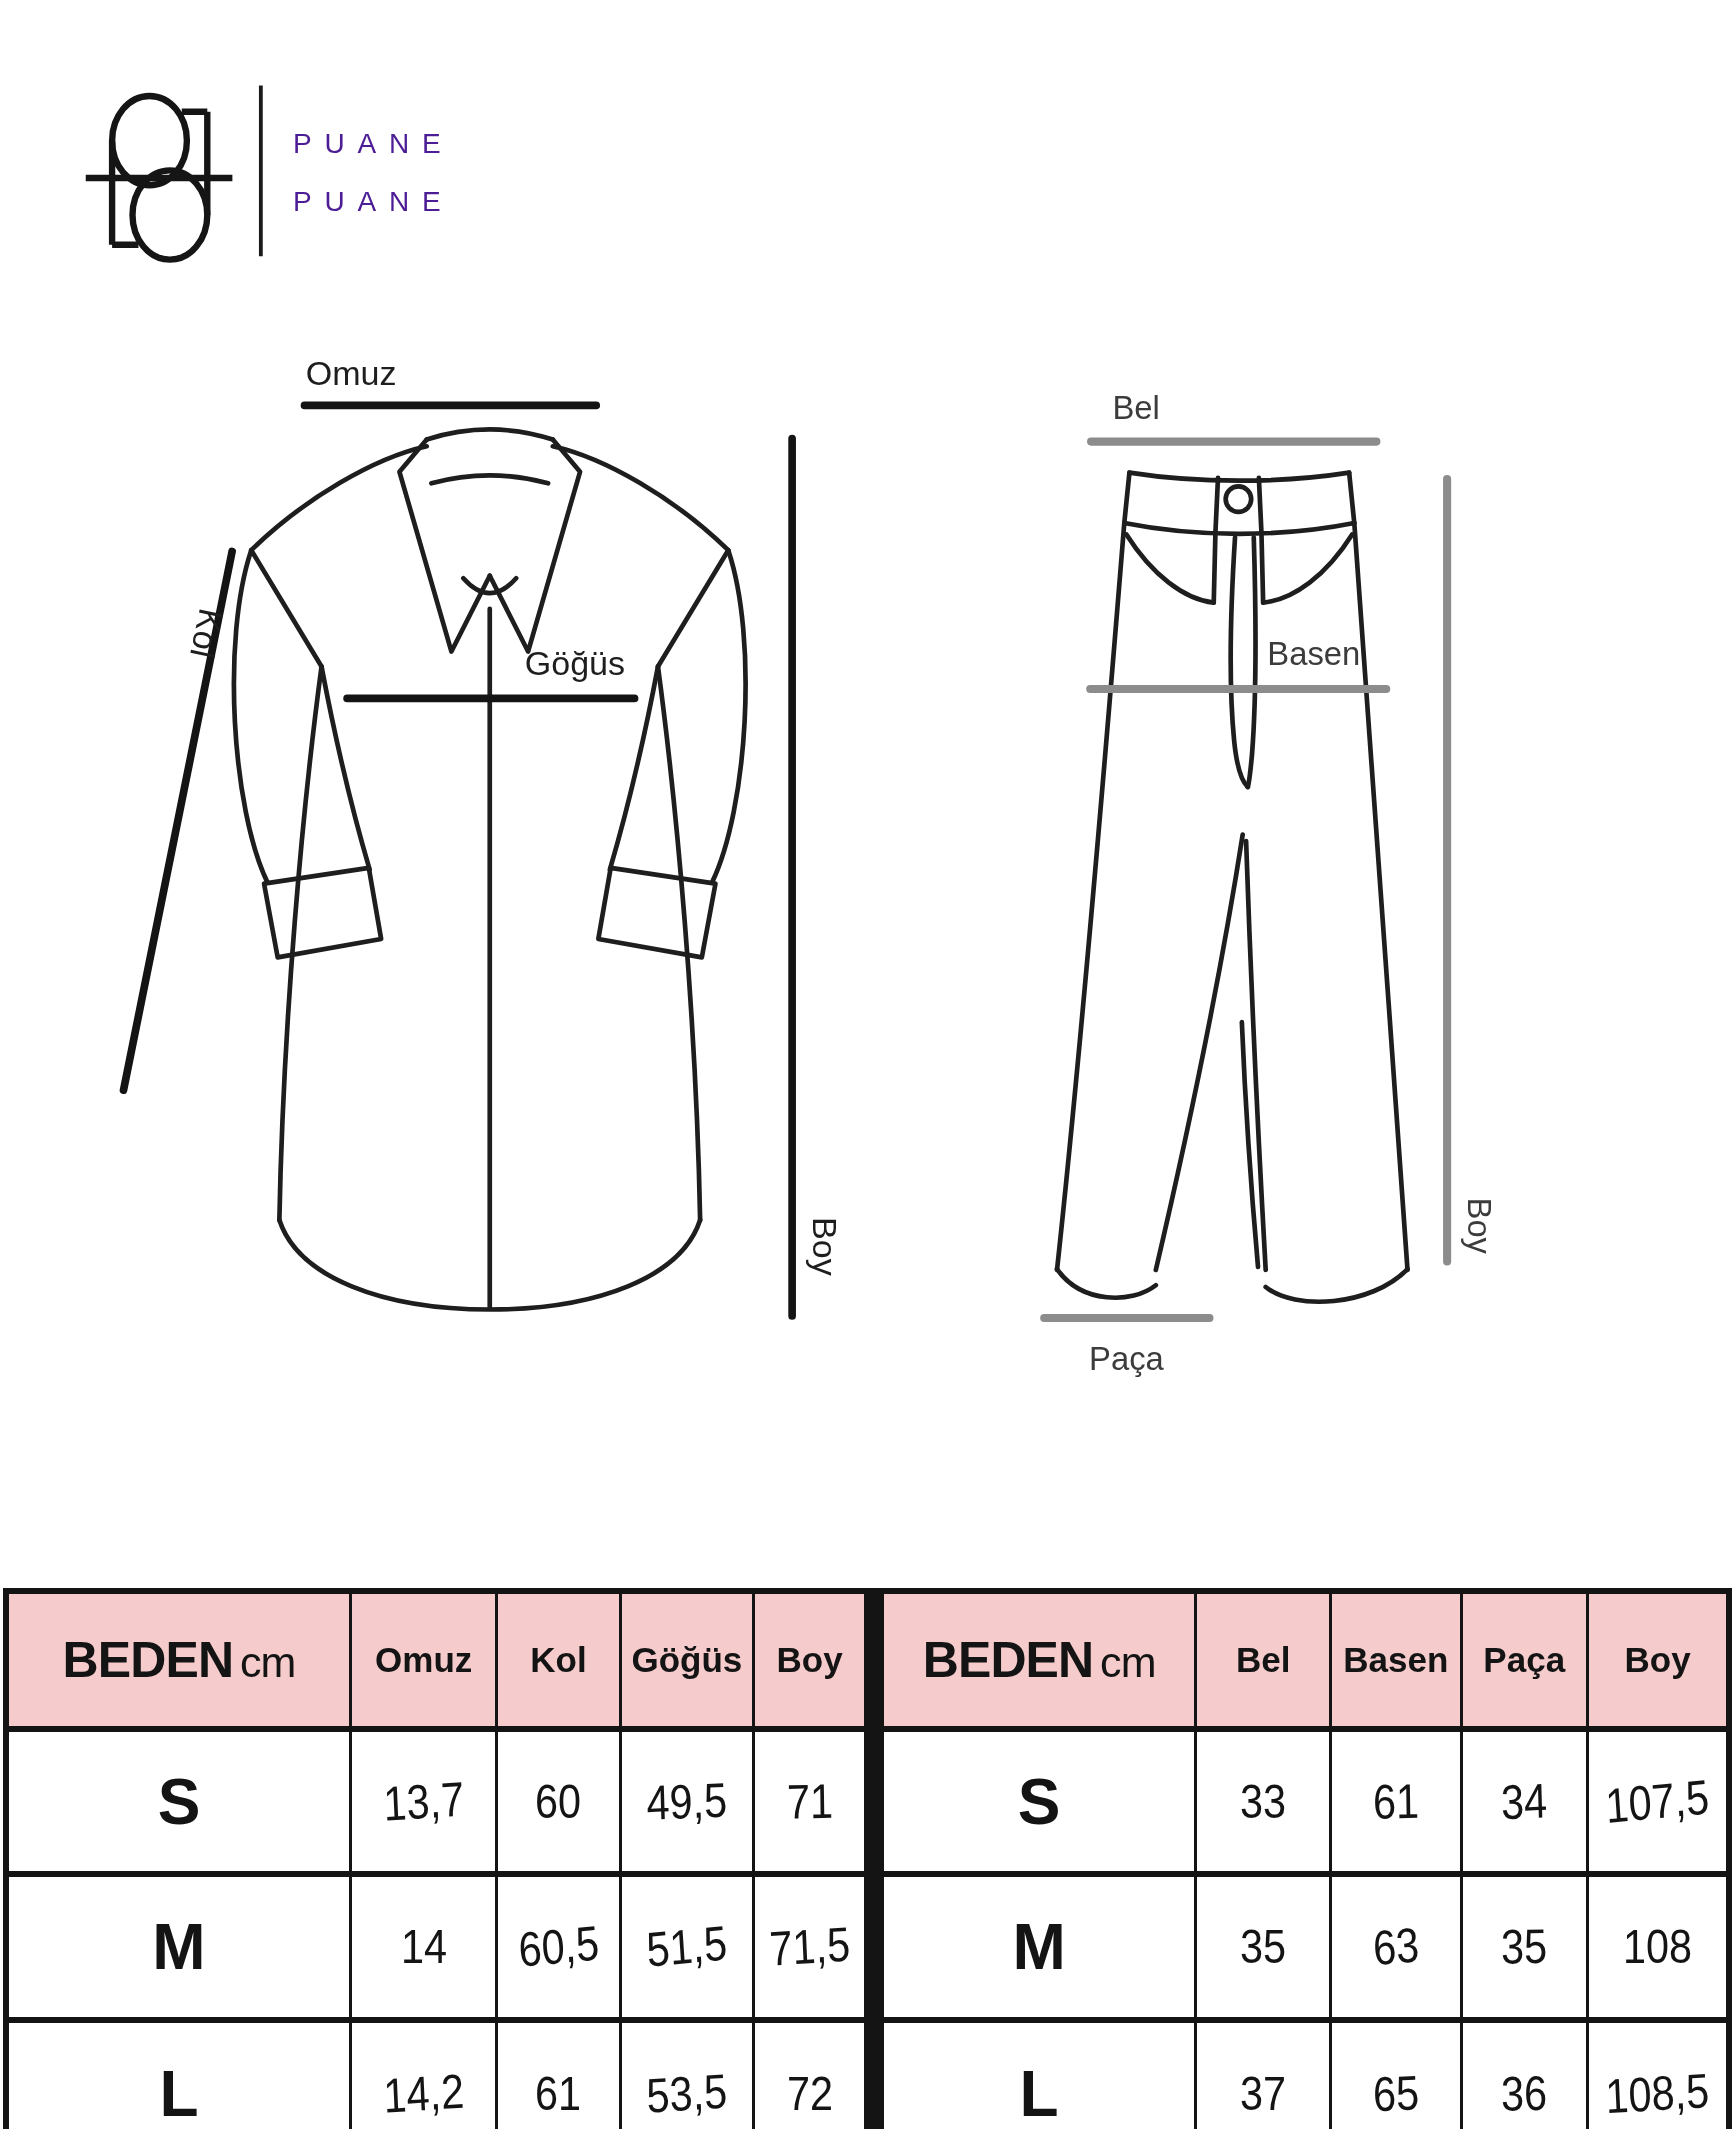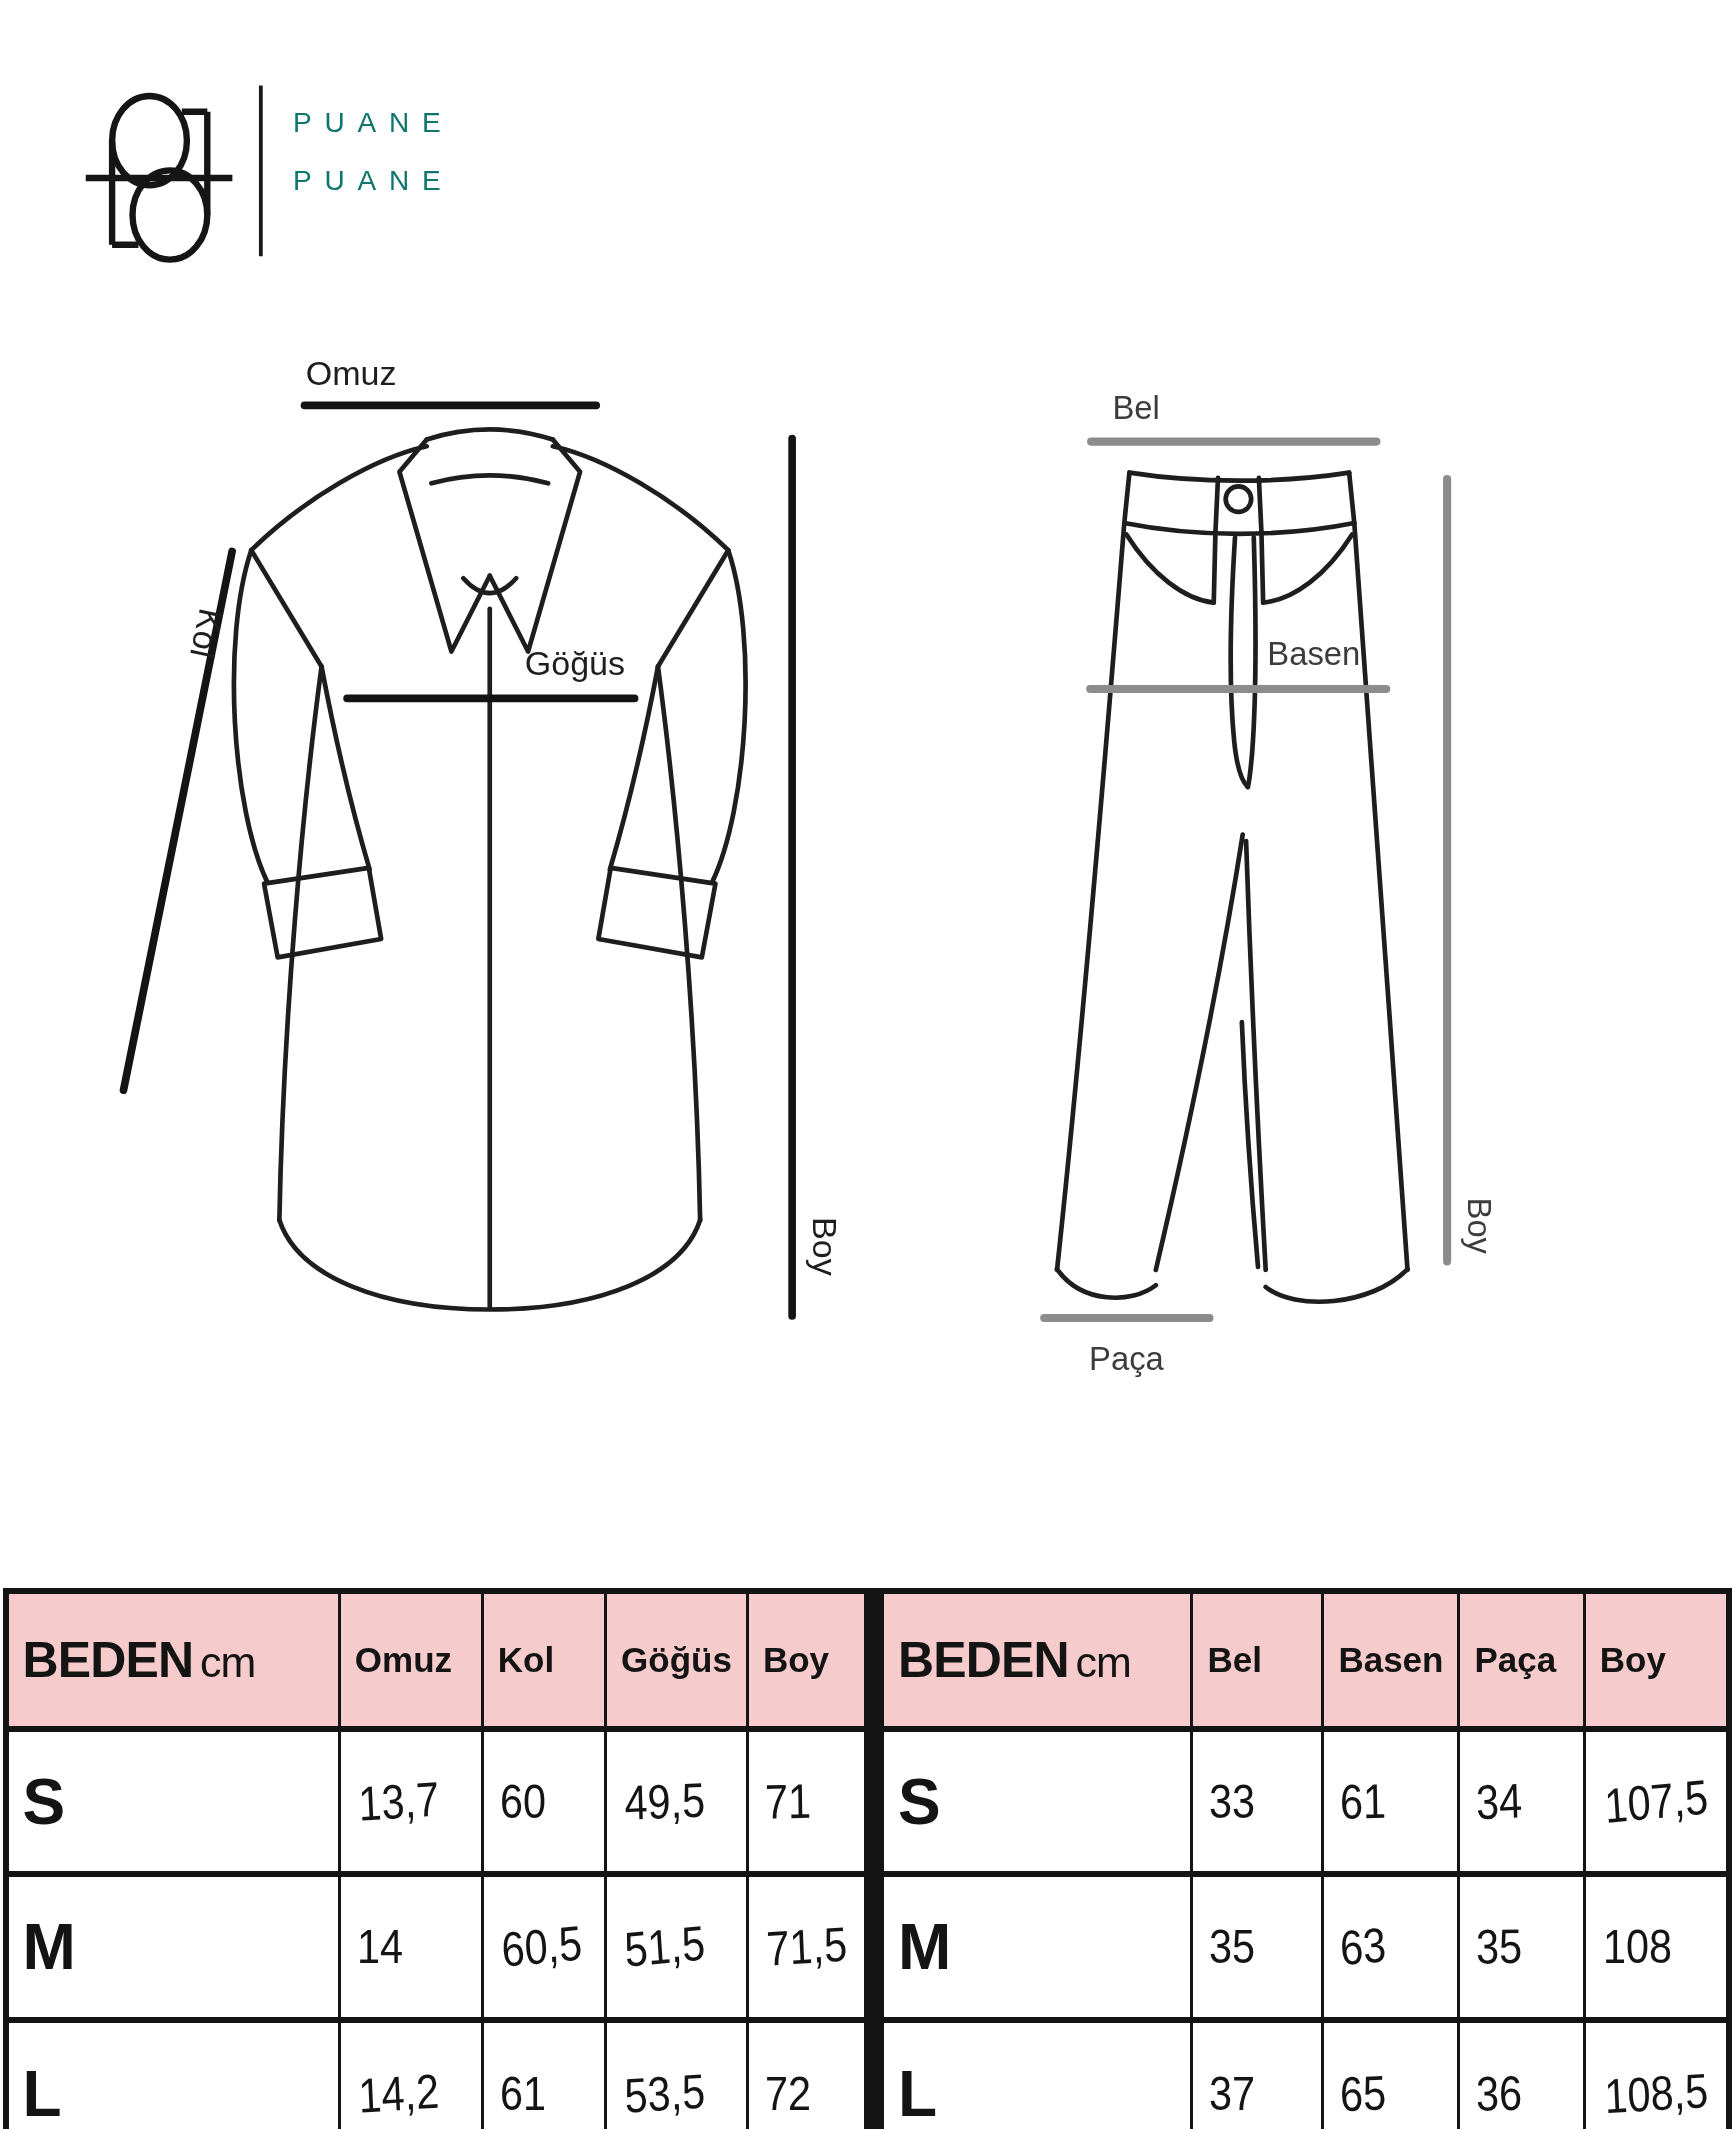--- a/index.html
+++ b/index.html
@@ -1,43 +1,43 @@
 <!DOCTYPE html>
 <html style="font-size:6.8px"><head>
 <meta charset="utf-8">
 <style>
   html,body{margin:0;padding:0;background:#ffffff;}
   #page{position:relative;width:1735px;height:2602px;background:#ffffff;overflow:hidden;
         font-family:"Liberation Sans",sans-serif;color:#141414;}
 
   
   .logo-svg{position:absolute;left:79px;top:79px;width:192px;height:187px;}
-  .brand-line{position:absolute;left:293px;font-size:28px;font-weight:400;color:#0f766e;
-              letter-spacing:12.8px;white-space:nowrap;}
+  .brand-line{position:absolute;left:293px;font-size:28px;font-weight:400;color:#4c1d95;
+              letter-spacing:12.8px;white-space:nowrap;margin-top:21px;}
   .brand-line.l1{top:107px;}
   .brand-line.l2{top:165px;}
 
   
   .diagrams{position:absolute;left:0;top:298px;width:1735px;height:1150px;}
   .diagrams path,.diagrams line,.diagrams circle{fill:none;stroke-linecap:round;stroke-linejoin:round;}
   .garment{stroke:#1e1e1e;stroke-width:11px;}
   .measure-black{stroke:#141414;stroke-width:18px;}
   .measure-gray{stroke:#8c8c8c;stroke-width:19px;}
   .lbl-black{fill:#1e1e1e;font-size:80px;font-family:"Liberation Sans",sans-serif;}
   .lbl-gray{fill:#3c3c3c;font-size:77px;font-family:"Liberation Sans",sans-serif;}
 
   
   .tables{position:absolute;left:2.6px;right:2.6px;top:1588px;height:571px;display:flex;
           border:6.4px solid #141414;background:#ffffff;}
   .tables-divider{flex:0 0 19.6px;background:#141414;}
   table.size-table{border-collapse:collapse;table-layout:fixed;height:100%;}
   table.size-table.left{flex:1 1 50.4%;}
   table.size-table.right{flex:1 1 49.6%;}
-  .size-table th,.size-table td{border-left:3px solid #141414;text-align:left;vertical-align:middle;
-          padding:14px;overflow:hidden;margin-left:40px;}
+  .size-table th,.size-table td{border-left:3px solid #141414;text-align:center;vertical-align:middle;
+          padding:0;overflow:hidden;margin-left:40px;}
   .size-table th:first-child,.size-table td:first-child{border-left:none;}
   .size-table thead tr{height:135px;}
   .size-table tbody tr{height:141px;}
   .size-table tbody tr td{border-top:6px solid #141414;}
   .size-table thead th{background:#f5cbcb;}
   .hdr-size{font-size:50px;font-weight:700;letter-spacing:-0.9px;white-space:nowrap;}
   .hdr-unit{font-size:43px;font-weight:300;margin-left:6.8px;letter-spacing:-0.9px;}
   .hdr-col{font-size:35px;font-weight:700;}
   td.size-cell{font-size:64px;font-weight:700;}
   td.val-cell{font-size:45px;font-weight:400;}

